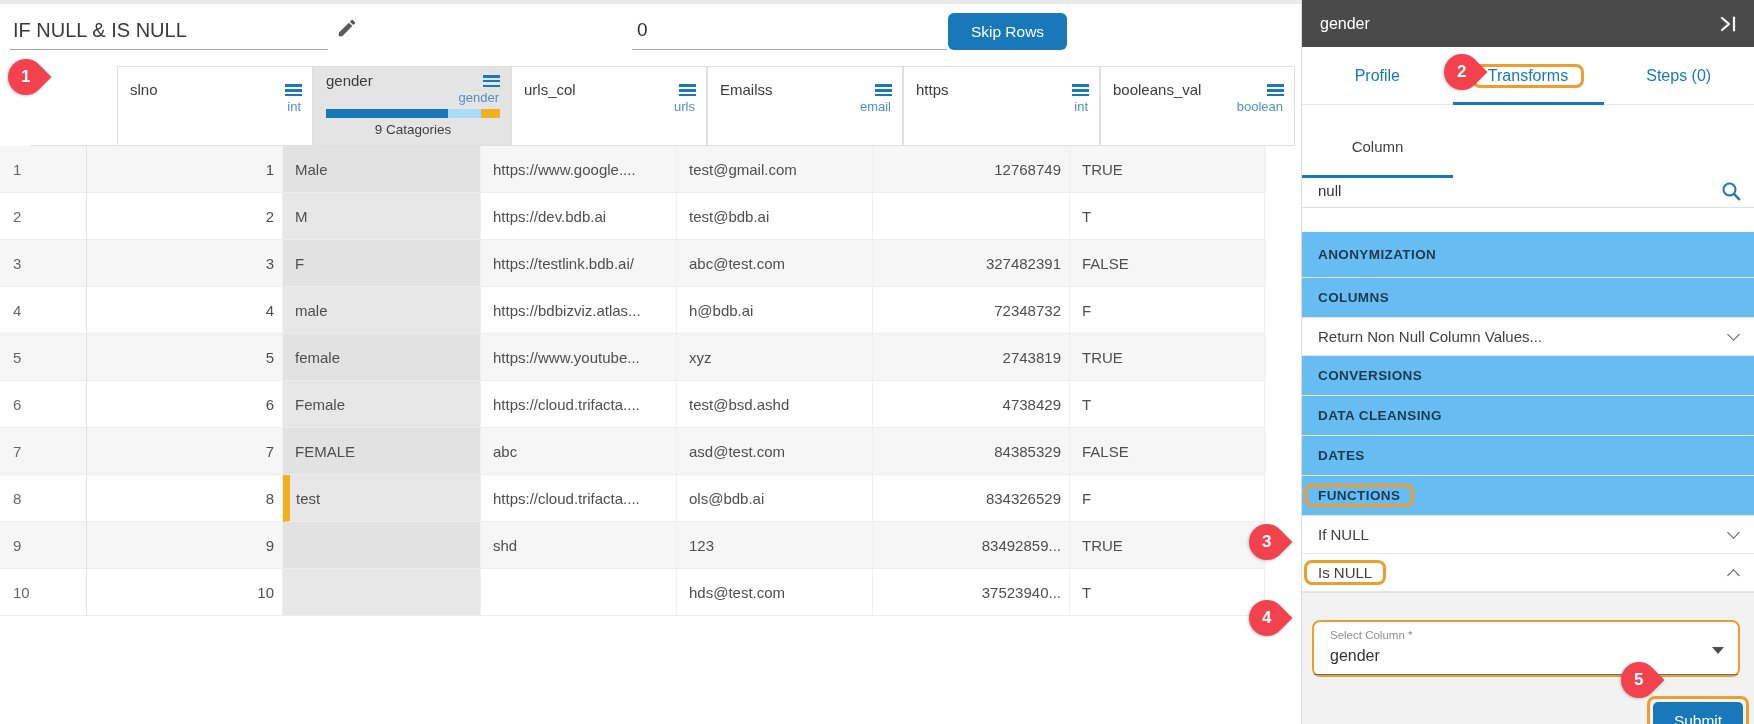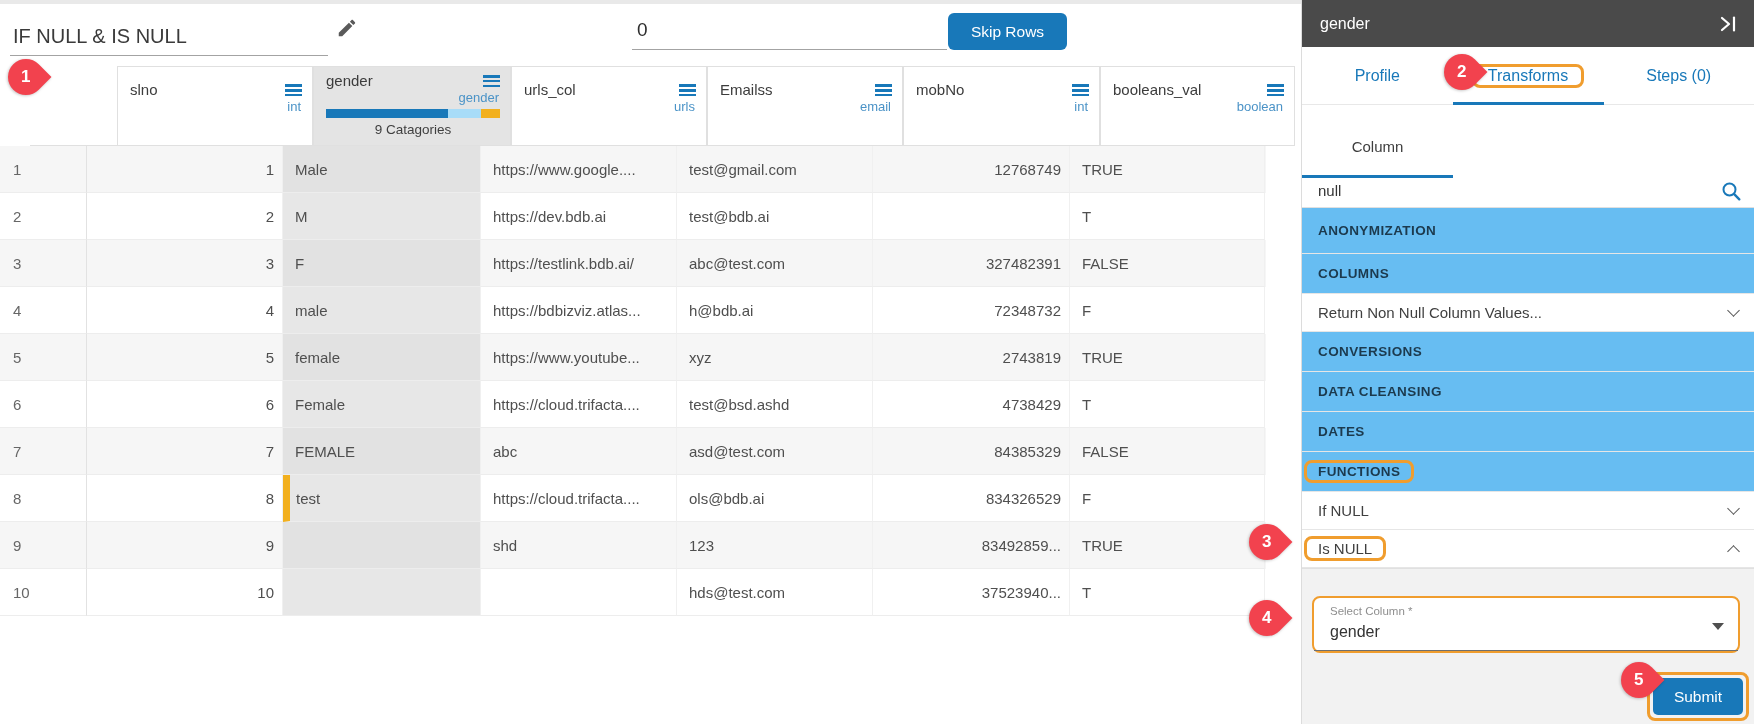--- a/index.html
+++ b/index.html
@@ -3,21 +3,21 @@
 <meta charset="utf-8">
 <style>
   * { margin:0; padding:0; box-sizing:border-box; }
   html,body { background:#fff; }
   body { font-family:"Liberation Sans","DejaVu Sans",sans-serif; }
   #app { position:relative; width:1754px; height:724px; background:#fff; overflow:hidden; }
 
   .topstrip { position:absolute; left:0; top:0; width:1301px; height:4px; background:#e9e9e9; }
 
   
-  .title-field { position:absolute; left:10px; top:16px; width:318px; height:40px;
+  .title-field { position:absolute; left:10px; top:10px; width:318px; height:40px;
     border-bottom:1.5px solid #a3a3a3; font-size:20px; color:#3a3a3a; line-height:40px; padding-left:3px; }
   .pencil-btn { position:absolute; left:336px; top:17px; cursor:pointer; }
   .skip-field { position:absolute; left:632px; top:9px; width:315px; height:41px;
     border-bottom:1.5px solid #a3a3a3; font-size:19px; color:#2e2e2e; line-height:41px; padding-left:5px; }
   .skip-btn { position:absolute; left:948px; top:13px; width:119px; height:37px; background:#1878b9;
     color:#fff; border:none; border-radius:6px; font-size:15.5px; font-family:inherit; cursor:pointer; }
 
   
   .dtable { position:absolute; left:0; top:66px; width:1266px; }
   .hrow, .dt-row { display:grid; grid-template-columns:87px 196px 198px 196px 196px 197px 195px; }
@@ -55,21 +55,21 @@
   .tab { flex:1; display:flex; align-items:center; justify-content:center; color:#1878b9; font-size:16px; cursor:pointer; }
   .obox-tab { border:3px solid #f09d2e; border-radius:8px; padding:0 13px; }
   .tab-indicator { position:absolute; bottom:-1px; left:151px; width:151px; height:3px; background:#1878b9; }
   .subtab { height:73px; flex:none; position:relative; cursor:pointer; }
   .subtab > span { position:absolute; left:0; bottom:23px; width:151px; text-align:center; font-size:15px; color:#3e3e3e; }
   .sub-ind { position:absolute; left:0; bottom:0; width:151px; height:3px; background:#1878b9; }
   .searchrow { height:30px; flex:none; display:flex; align-items:center; padding:0 13px 4px 16px; border-bottom:1px solid #e0e0e0; }
   .sval { font-size:15px; color:#333; }
   .search-ic { margin-left:auto; display:flex; cursor:pointer; }
 
-  .tlist { flex:none; }
+  .tlist { flex:none;margin-top:24px; }
   .list-row { display:flex; align-items:center; padding:0 16px; border-bottom:1px solid #e6e6e6; cursor:pointer; }
   .list-row.section { height:40px; background:#67bdf2; color:#1c3a4e; font-weight:bold; font-size:13.5px; letter-spacing:.4px; }
   .list-row.section:first-child { height:46px; }
   .list-row.item { height:38px; background:#fff; color:#3f3f3f; font-size:15px; }
   .chev { display:inline-block; width:9px; height:9px; border-right:1.8px solid #555; border-bottom:1.8px solid #555; margin-left:auto; flex:none; }
   .chev.down { transform:rotate(45deg); margin-top:-4px; }
   .chev.up { transform:rotate(-135deg); margin-top:5px; }
   .obox { border:3px solid #f09d2e; border-radius:8px; padding:1px 11px; margin-left:-14px; display:inline-block; }
 
   .formarea { flex:1; background:#f2f2f2; position:relative; border-top:1px solid #e0e0e0; }
@@ -146,21 +146,21 @@
       </div>
       <div class="hcell">
         <div class="hname">
             <span class="cname">Emailss</span>
             <span class="menu-icon"></span>
           </div>
         <div class="htype">email</div>
       </div>
       <div class="hcell">
         <div class="hname">
-            <span class="cname">mobNo</span>
+            <span class="cname">https</span>
             <span class="menu-icon"></span>
           </div>
         <div class="htype">int</div>
       </div>
       <div class="hcell">
         <div class="hname">
             <span class="cname">booleans_val</span>
             <span class="menu-icon"></span>
           </div>
         <div class="htype">boolean</div>

